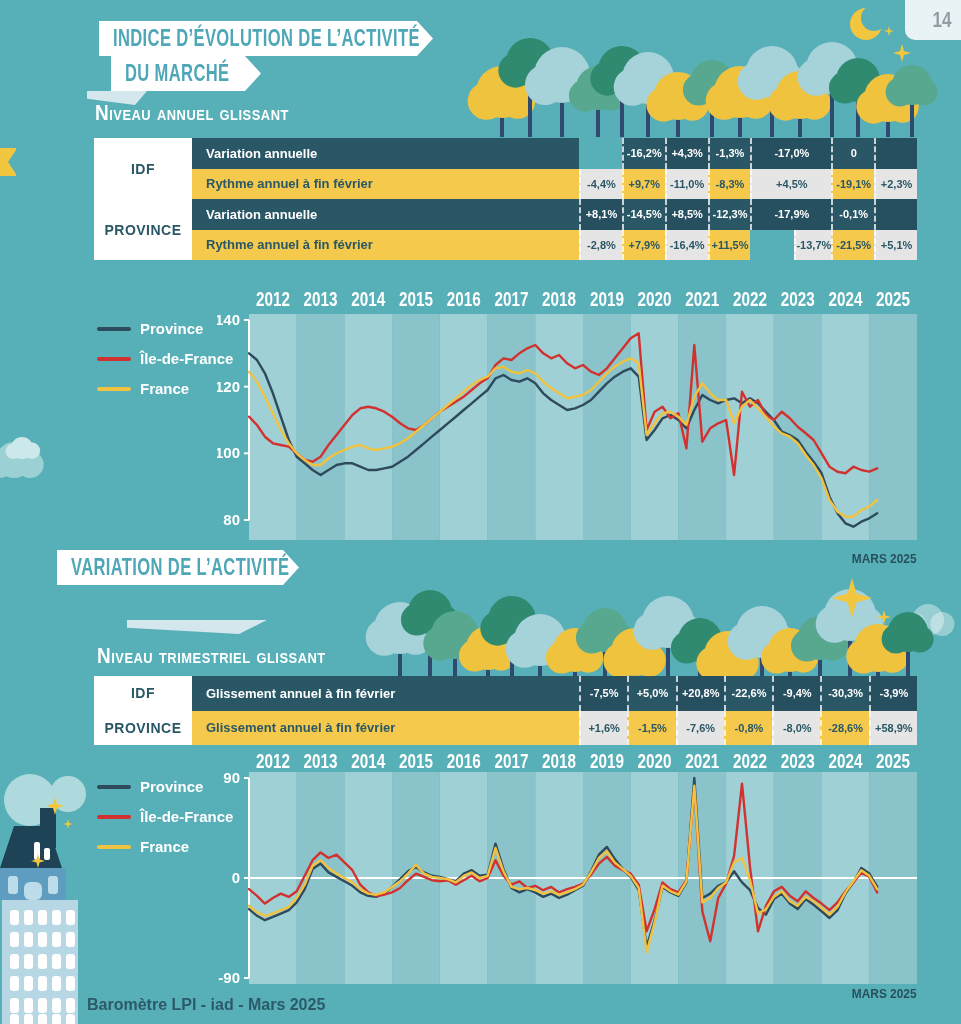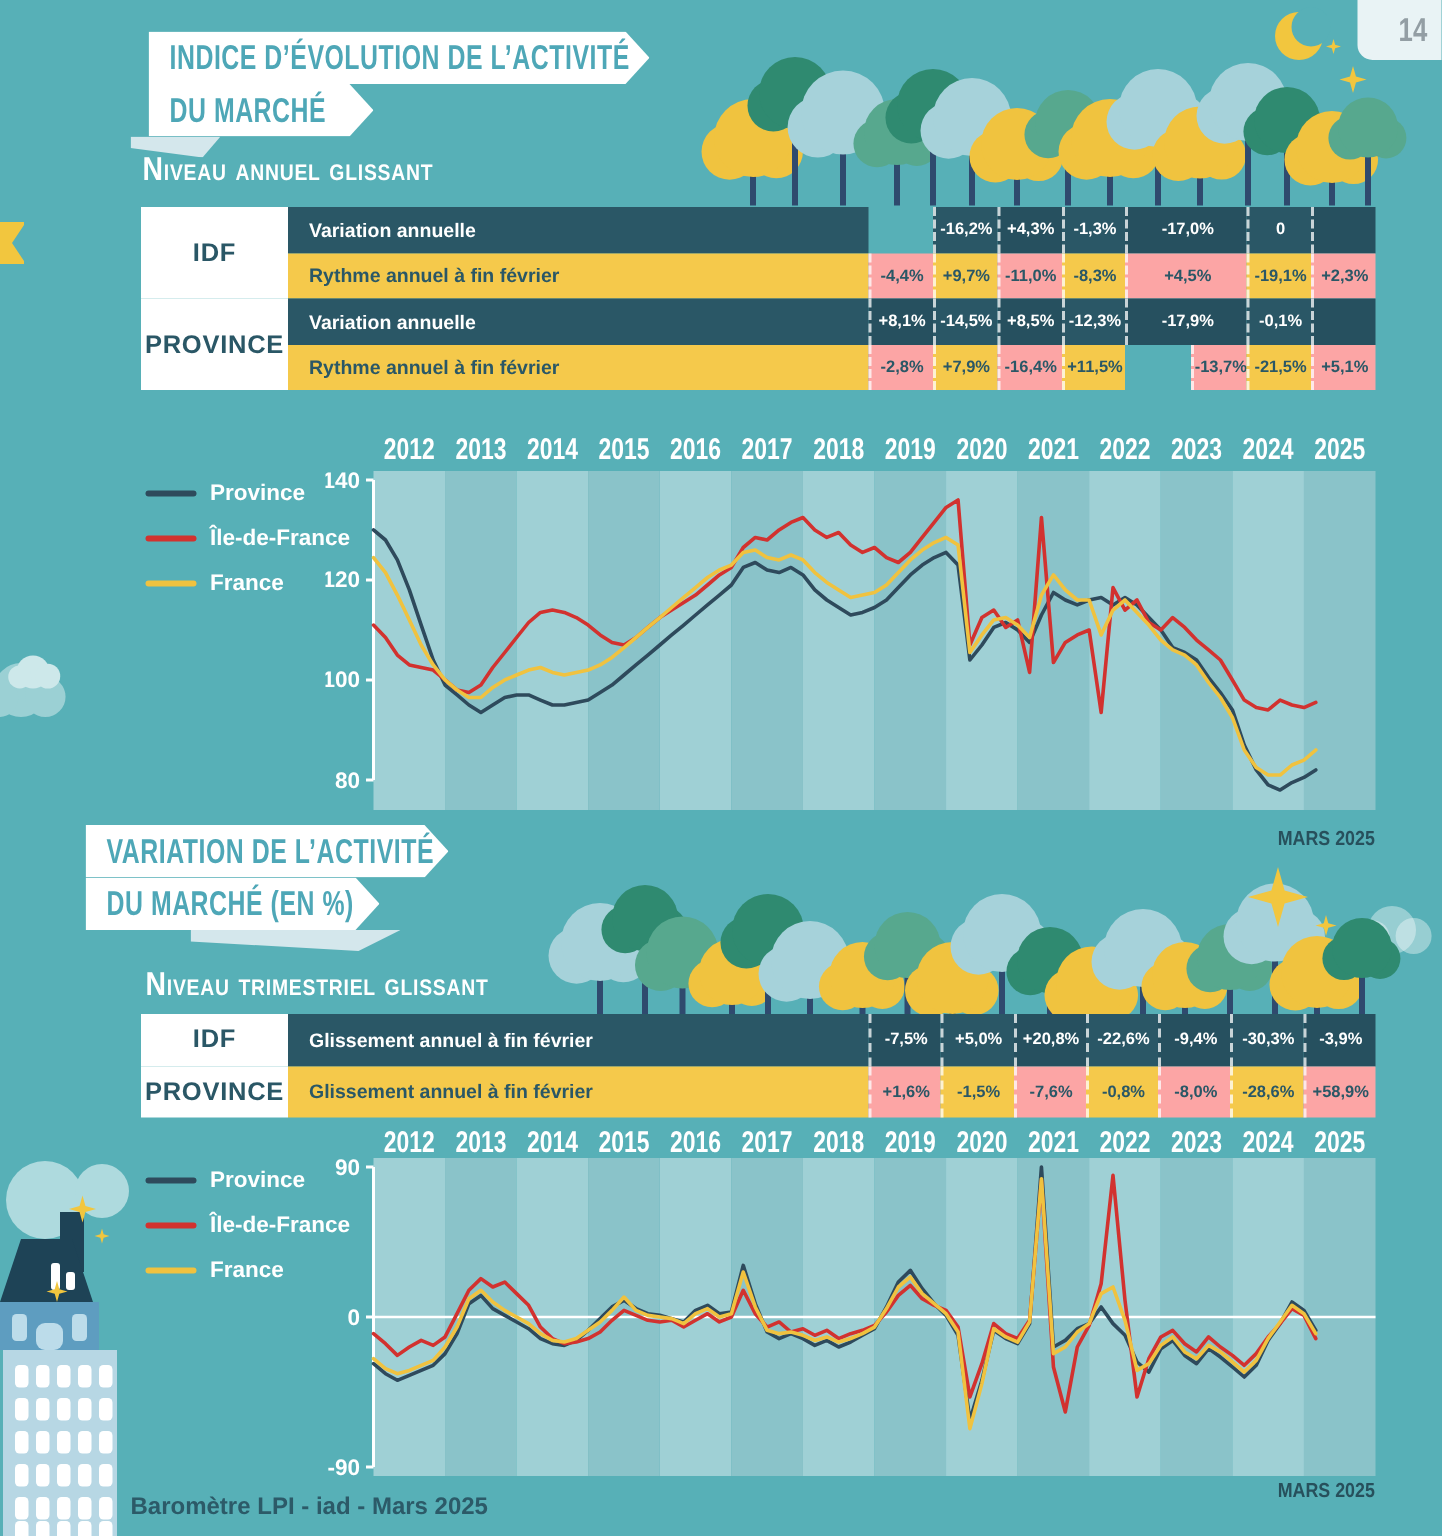--- a/index.html
+++ b/index.html
@@ -25,29 +25,29 @@
                clip-path:polygon(0 0,100% 0,80% 100%,0 55%);}
 
   .subtitle{position:absolute;color:#ffffff;font-weight:700;font-size:22px;
             font-variant:small-caps;letter-spacing:.6px;transform:scaleX(.86);
             transform-origin:0 50%;white-space:nowrap;}
 
   
   .tbl{position:absolute;display:grid;width:823px;grid-template-columns:98px 387px repeat(7,1fr);}
   .tbl--s1{grid-auto-rows:30.5px;}
   .tbl--s2{grid-auto-rows:34.5px;}
-  .tbl-side{background:#ffffff;color:#2a5766;font-weight:700;font-size:17px;letter-spacing:.5px;
+  .tbl-side{background:#ffffff;color:#2a5766;font-weight:700;font-size:14px;letter-spacing:.5px;
             display:flex;align-items:center;justify-content:center;}
   .tbl-label{display:flex;align-items:center;padding-left:14px;font-weight:700;font-size:13px;}
   .tbl-cell{display:flex;align-items:center;justify-content:center;font-weight:700;font-size:11px;
             border-left:2px dashed rgba(255,255,255,.75);}
   .row-dark{background:#2a5766;color:#ffffff;}
   .row-dark.tint{background:#26505f;}
   .row-yel{background:#f5c94b;color:#2a5766;}
-  .row-yel.tint{background:#fca5a5;}
+  .row-yel.tint{background:#e5e5e5;}
 
   
   .legend{position:absolute;display:flex;flex-direction:column;gap:13px;}
   .leg-item{display:flex;align-items:center;gap:9px;}
   .leg-swatch{width:34px;height:4px;border-radius:2px;}
   .leg-label{color:#ffffff;font-weight:700;font-size:15px;}
 
   .chart-wrap{position:absolute;}
   .chart-note{position:absolute;color:#27505c;font-weight:700;font-size:13.5px;
               transform:scaleX(.88);transform-origin:100% 50%;white-space:nowrap;}
@@ -400,21 +400,21 @@
 <div class="content">
 
   <div class="page-tab">
     <span>14</span>
   </div>
 
   <div class="banner" style="left:97px;top:21px;">
     <div class="banner-bar" style="width:334px;">
       <span>INDICE D’ÉVOLUTION DE L’ACTIVITÉ</span>
     </div>
-    <div class="banner-bar" style="width:150px;">
+    <div class="banner-bar" style="width:150px;margin-left:12px;">
       <span>DU MARCHÉ</span>
     </div>
     <div class="banner-fold" style="left:-12px;top:70px;width:60px;"></div>
   </div>
 
   <div class="subtitle" style="left:93px;top:100px;">Niveau annuel glissant</div>
 
   <div class="tbl tbl--s1" style="left:92px;top:138px;" id="table-1">
       <div class="tbl-side" style="grid-area: 1 / 1 / span 2;">IDF</div>
       <div class="tbl-label row-dark" style="grid-area: 1 / 2;">Variation annuelle</div>
@@ -517,23 +517,20 @@
         <span class="leg-label">France</span>
       </div>
     </div>
 
   <div class="chart-note" style="right:46px;top:551px;">MARS 2025</div>
 
   <div class="banner" style="left:55px;top:550px;">
     <div class="banner-bar" style="width:242px;">
       <span>VARIATION DE L’ACTIVITÉ</span>
     </div>
-    <div class="banner-bar" style="width:196px;">
-      <span>DU MARCHÉ (EN %)</span>
-    </div>
     <div class="banner-fold" style="left:70px;top:70px;width:140px;"></div>
   </div>
 
   <div class="subtitle" style="left:95px;top:643px;">Niveau trimestriel glissant</div>
 
   <div class="tbl tbl--s2" style="left:92px;top:676px;" id="table-2">
       <div class="tbl-side" style="grid-area: 1 / 1 / span 1;">IDF</div>
       <div class="tbl-label row-dark" style="grid-area: 1 / 2;">Glissement annuel à fin février</div>
       <div class="tbl-cell row-dark tint" style="grid-area: 1 / 3;">-7,5%</div>
       <div class="tbl-cell row-dark" style="grid-area: 1 / 4;">+5,0%</div>

